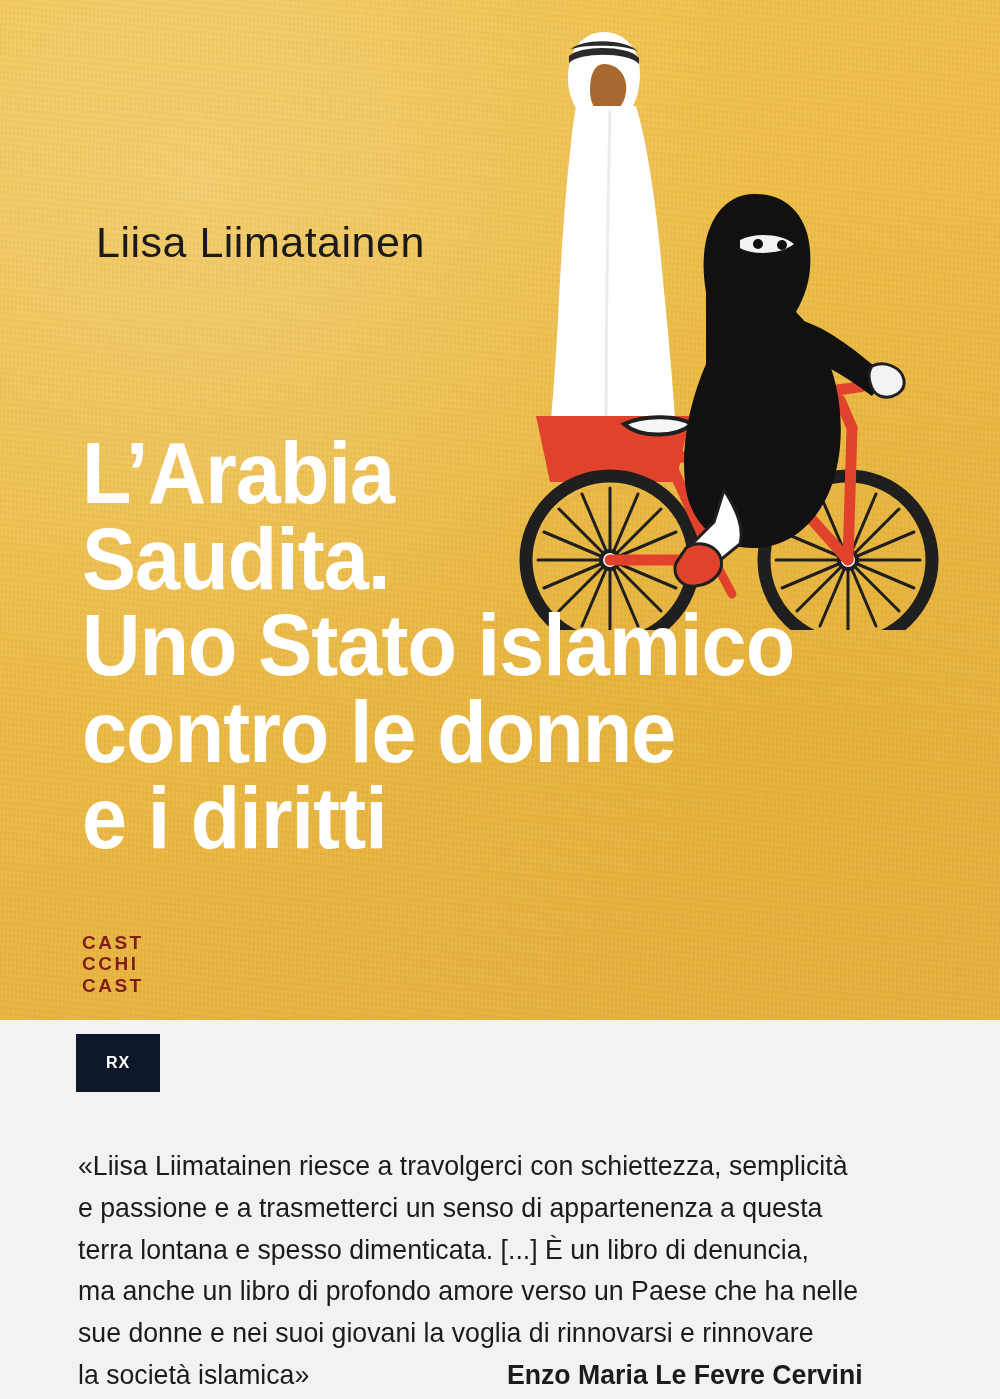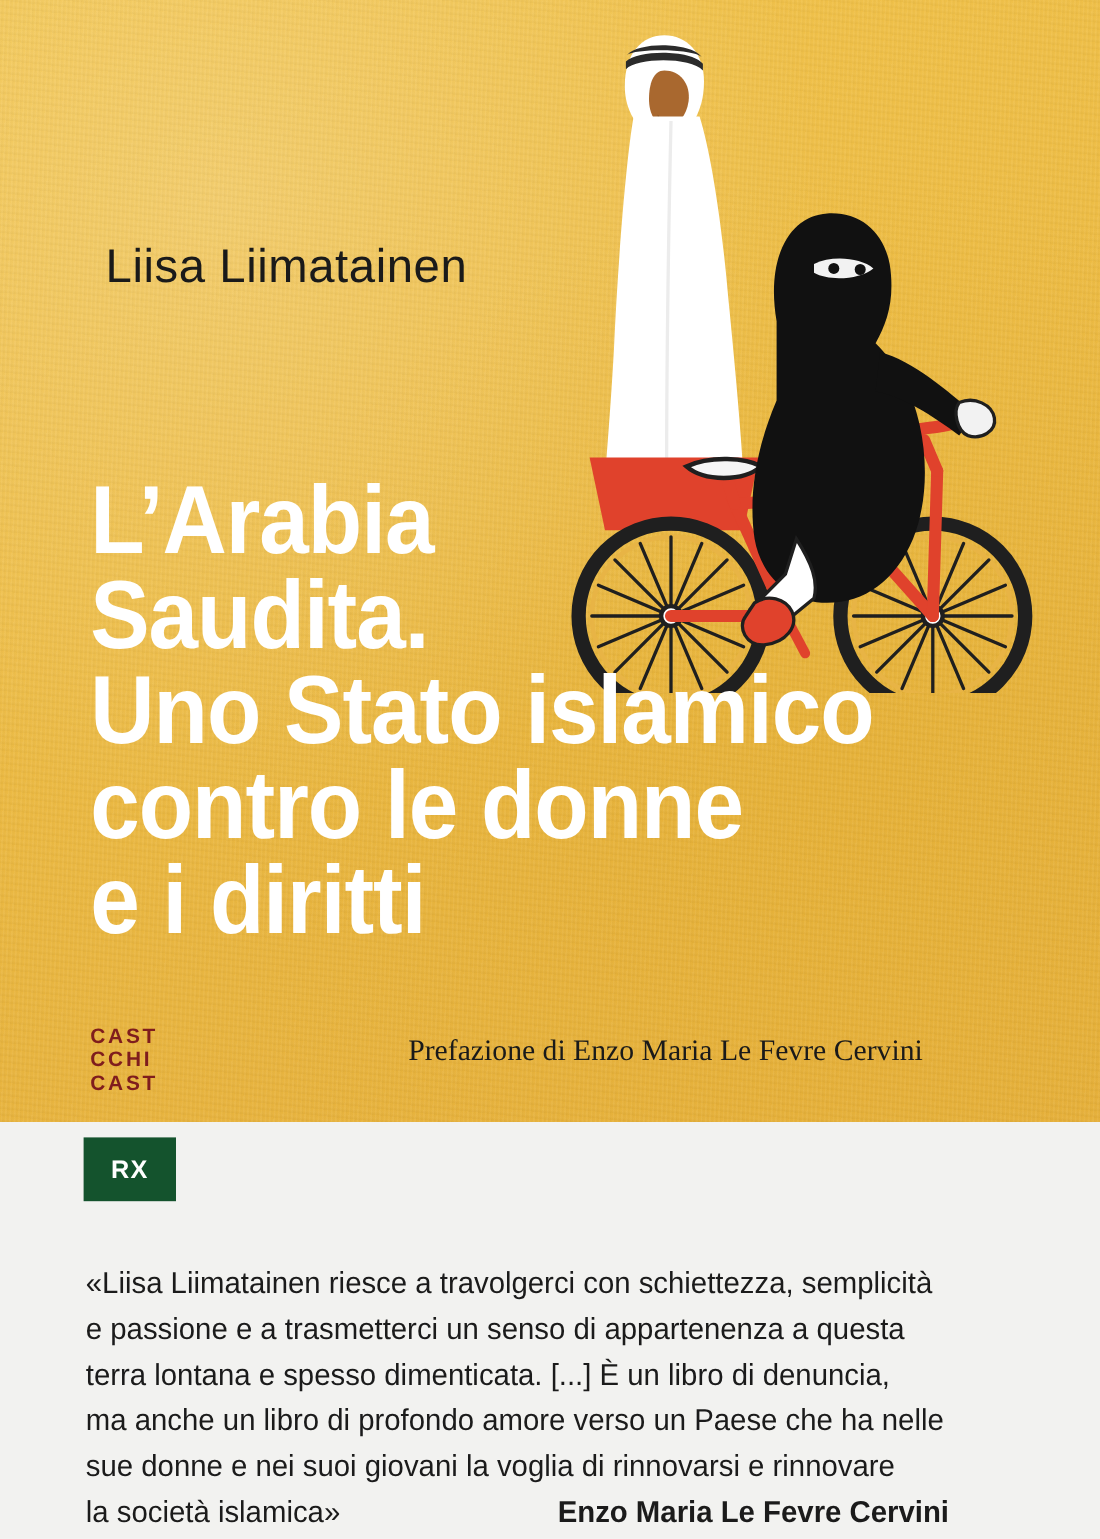--- a/index.html
+++ b/index.html
@@ -100,25 +100,25 @@
     width: 1000px;
     height: 379px;
     background: #f2f2f0;
   }
   .rx-badge {
     position: absolute;
     left: 76px;
     top: 1034px;
     width: 84px;
     height: 58px;
-    background: #14532d;
+    background: #0f172a;
     color: #ffffff;
     font-family: "Liberation Sans", sans-serif;
     font-weight: bold;
-    font-size: 23px;
+    font-size: 16px;
     letter-spacing: 1px;
     display: flex;
     align-items: center;
     justify-content: center;
   }
   .blurb {
     position: absolute;
     left: 78px;
     top: 1145px;
     width: 845px;
@@ -256,21 +256,20 @@
     <span class="line l5">e i diritti</span>
   </div>
 
   <div class="publisher">
     <span>CAST</span>
     <span>CCHI</span>
     <span>CAST</span>
   </div>
 
   <div class="prefaces">
-    <span>Prefazione di Enzo Maria Le Fevre Cervini</span>
   </div>
 
   <div class="bottom-panel"></div>
 
   <div class="rx-badge">RX</div>
 
   <div class="blurb">
     <span class="bline">«Liisa Liimatainen riesce a travolgerci con schiettezza, semplicità</span>
     <span class="bline">e passione e a trasmetterci un senso di appartenenza a questa</span>
     <span class="bline">terra lontana e spesso dimenticata. [...] È un libro di denuncia,</span>

